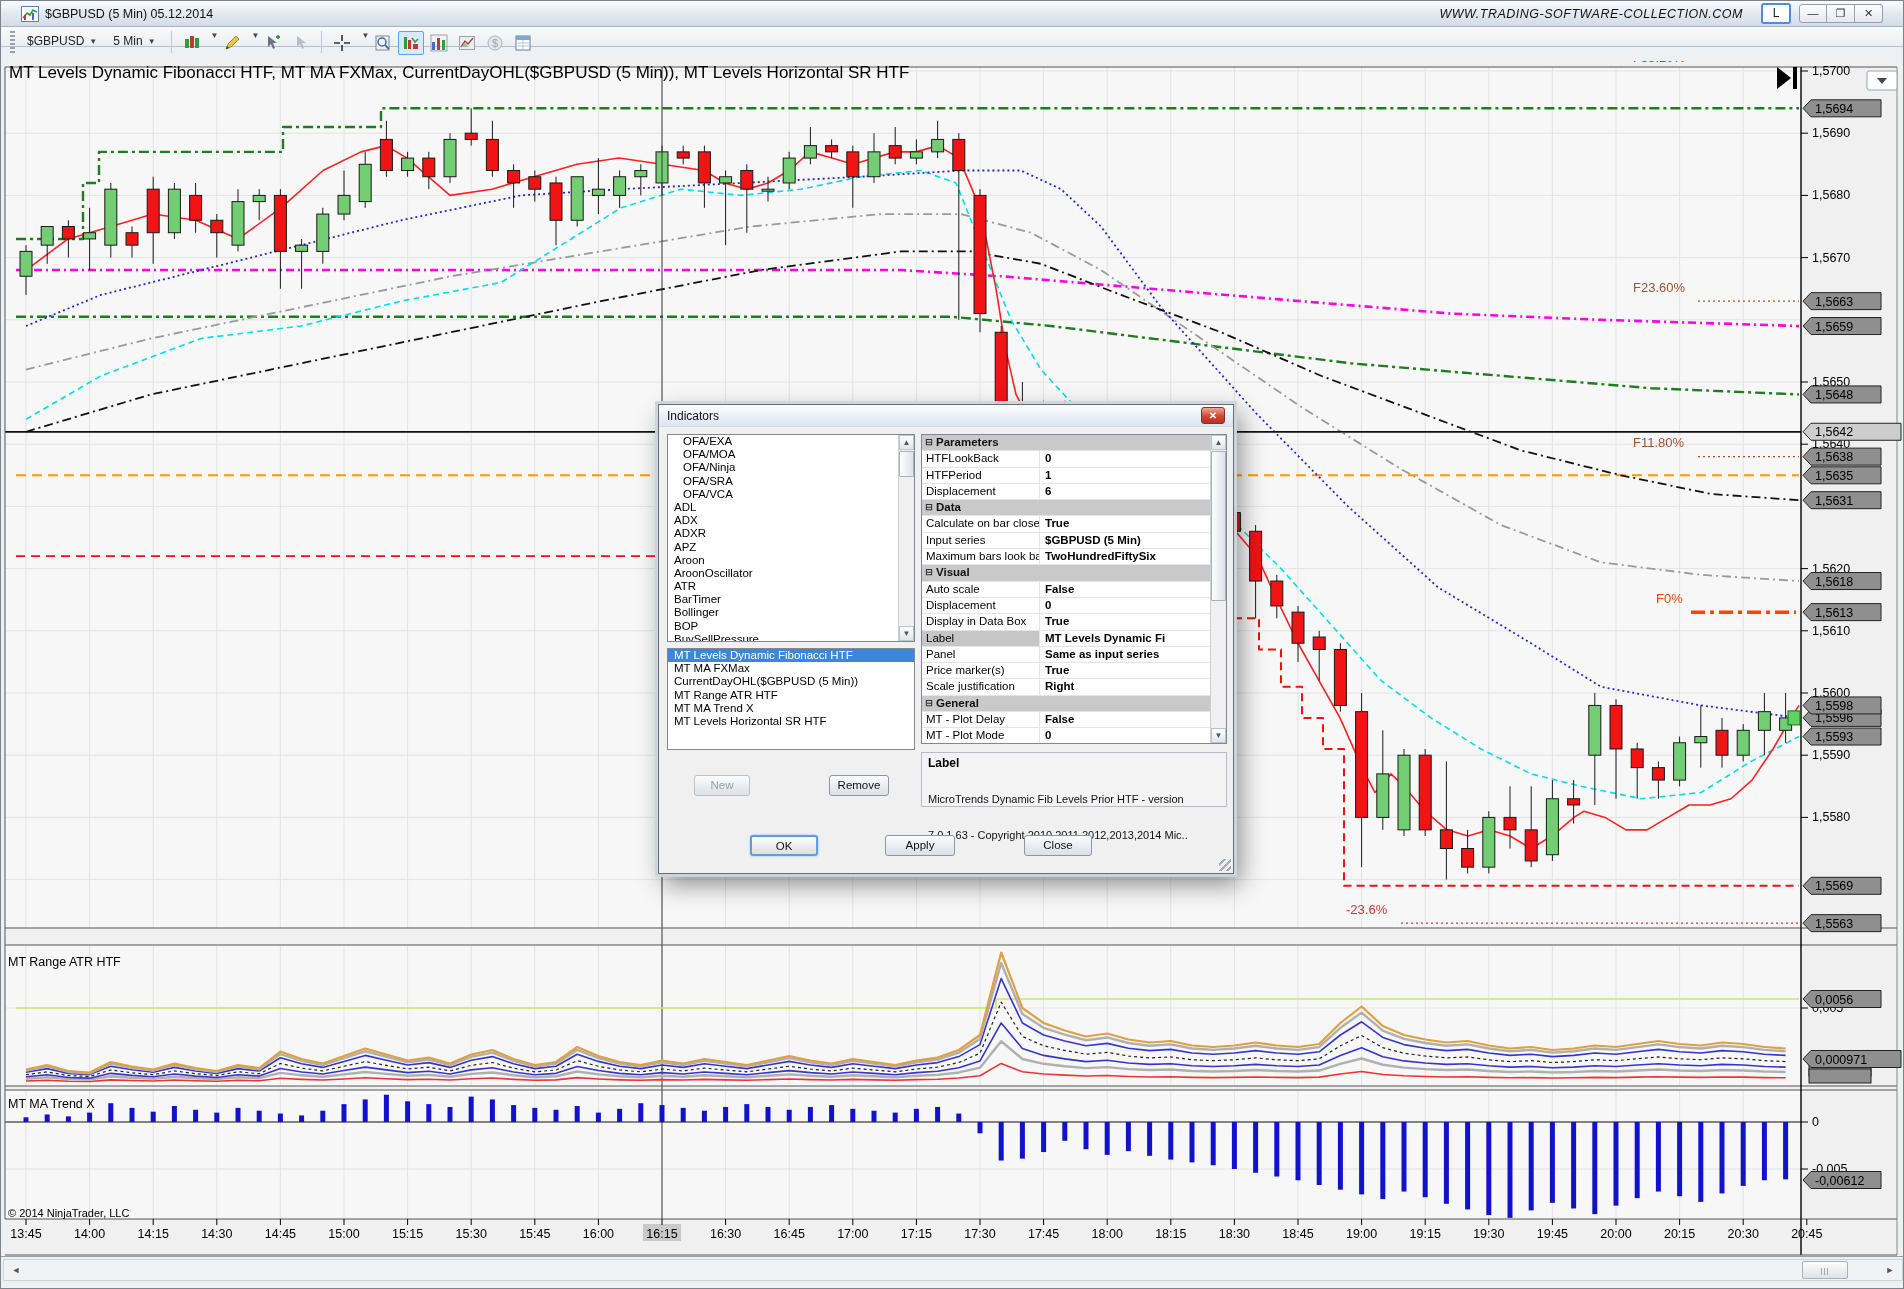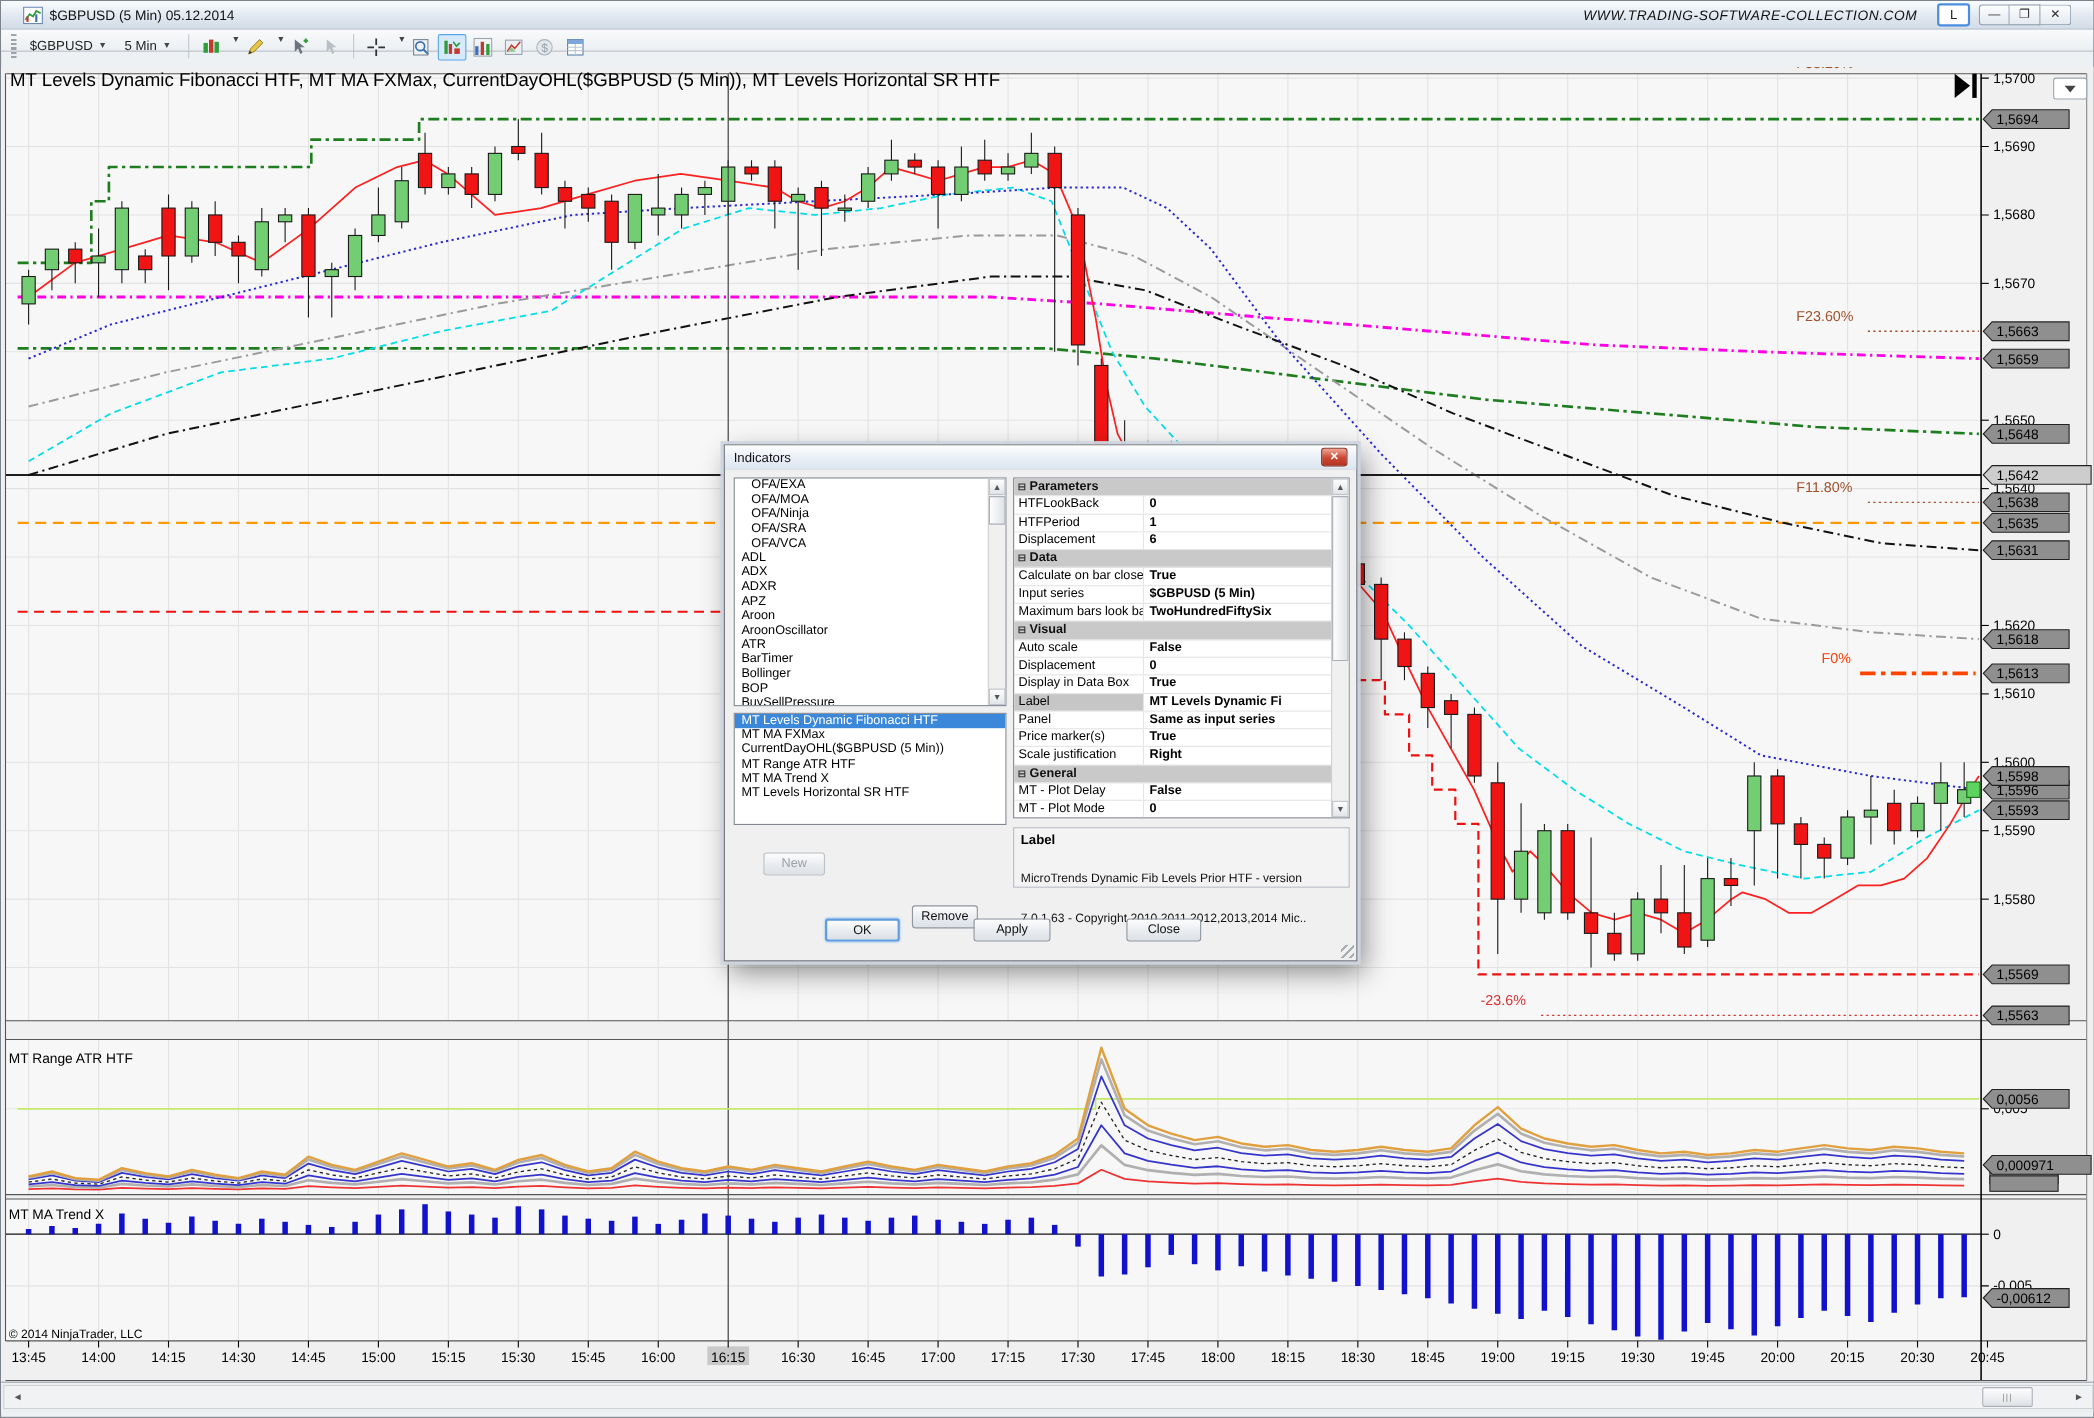--- a/index.html
+++ b/index.html
@@ -71,21 +71,21 @@
   .pg-name{width:118px;padding-left:4px;border-right:1px solid #e4e4e4;overflow:hidden;white-space:nowrap;}
   .pg-val{flex:1;padding-left:5px;font-weight:bold;overflow:hidden;white-space:nowrap;}
   .pg-row.sel-row .pg-name{background:#c6c6c6;}
   
   #pg-desc{position:absolute;left:262px;top:347px;width:306px;height:55px;background:#f3f3f3;border:1px solid #b8bcc2;padding:3px 6px;}
   #pg-desc b{display:block;font-size:12px;margin-bottom:2px;}
   #pg-desc span{font-size:11px;line-height:13px;display:block;color:#111;margin-top:23px;}
   .btn{position:absolute;height:21px;background:linear-gradient(#fdfdfd,#e7eaee 60%,#dde1e6);border:1px solid #8e959d;border-radius:3px;
     font-size:11.5px;text-align:center;color:#111;padding-top:3px;}
   #btn-new{left:35px;top:370px;width:56px;color:#9aa0a6;border-color:#bcc1c6;}
-  #btn-remove{left:170px;top:370px;width:60px;margin-top:48px;}
+  #btn-remove{left:170px;top:370px;width:60px;}
   #btn-ok{left:91px;top:430px;width:68px;border:2px solid #5e9de0;box-shadow:0 0 2px #7db4ec;}
   #btn-apply{left:226px;top:430px;width:70px;}
   #btn-close{left:365px;top:430px;width:68px;}
   #dlg-grip{position:absolute;right:2px;bottom:2px;width:12px;height:12px;
     background:repeating-linear-gradient(135deg,transparent 0 3px,#a8adb3 3px 5px);}
 </style>
 </head>
 <body>
 
 <div id="win">

